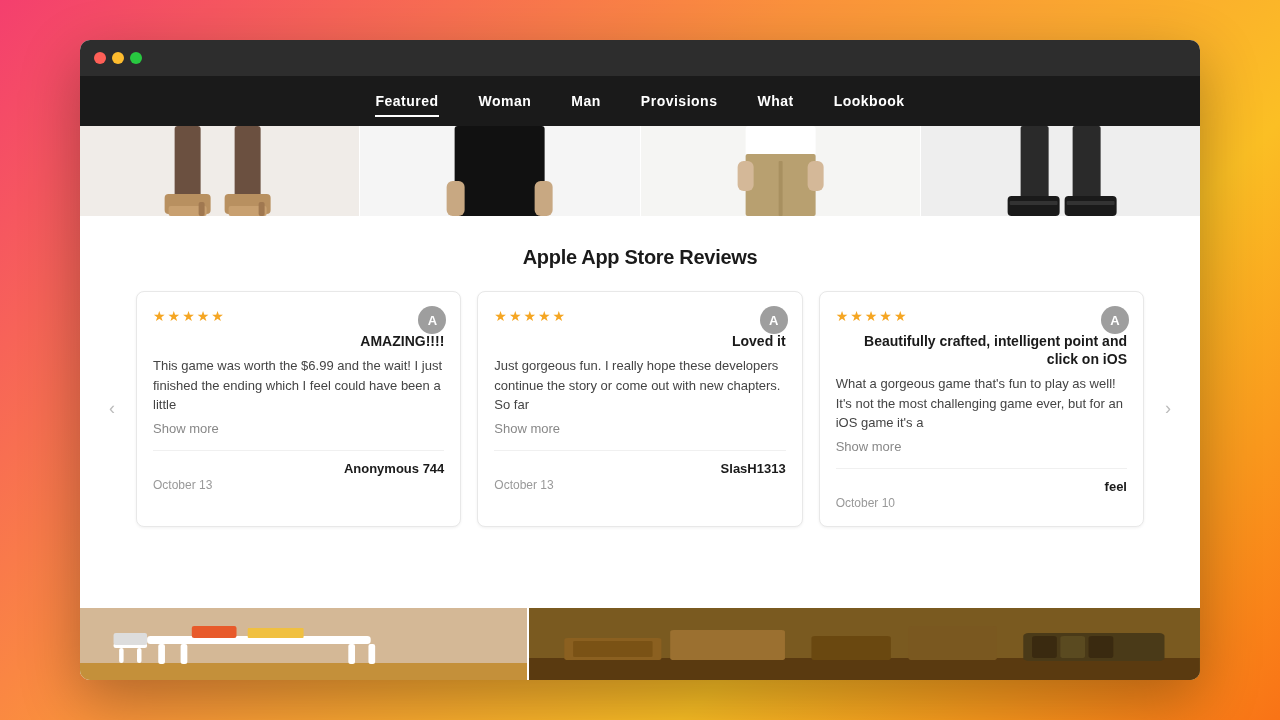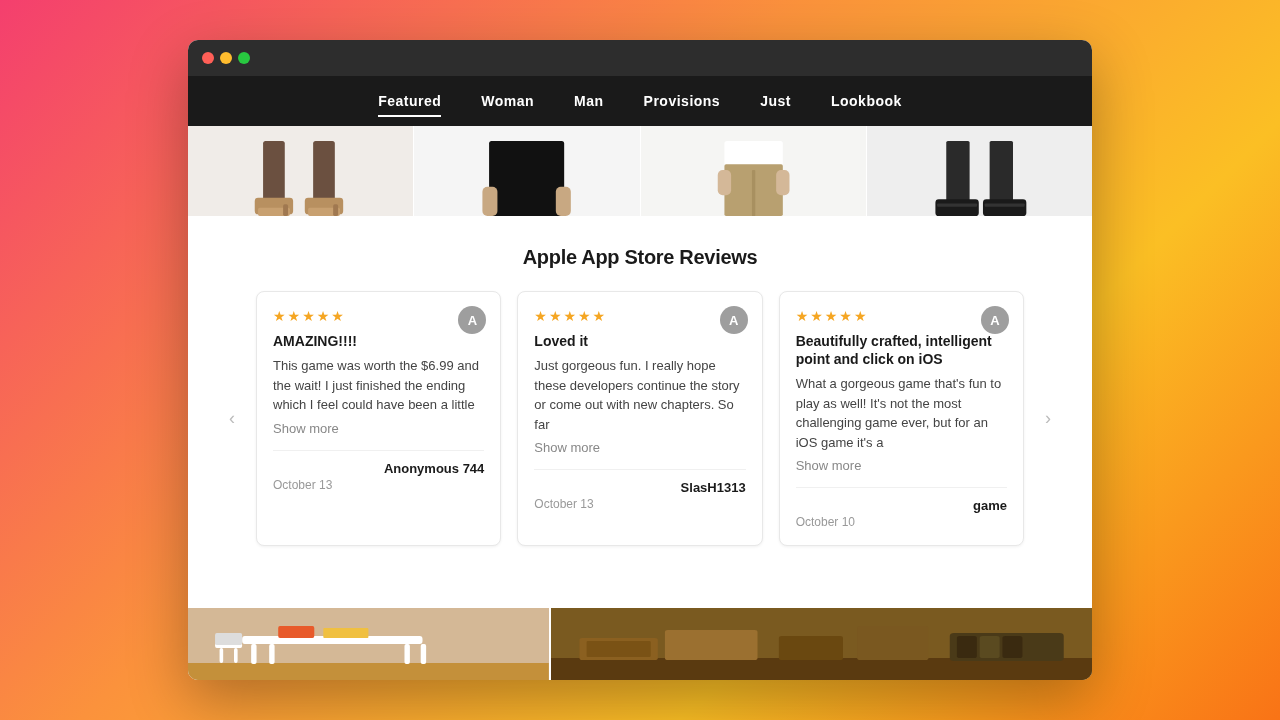--- a/index.html
+++ b/index.html
@@ -9,21 +9,21 @@
       height: 720px;
       background: linear-gradient(135deg, #f43f6e 0%, #fb923c 40%, #fbbf24 70%, #f97316 100%);
       display: flex;
       align-items: center;
       justify-content: center;
       font-family: -apple-system, BlinkMacSystemFont, 'Helvetica Neue', Arial, sans-serif;
       overflow: hidden;
     }
 
     .browser-window {
-      width: 904px;
+      width: 1120px;
       height: 640px;
       background: #fff;
       border-radius: 10px;
       box-shadow: 0 20px 60px rgba(0,0,0,0.3);
       overflow: hidden;
       display: flex;
       flex-direction: column;
     }
 
     .browser-chrome {
@@ -129,21 +129,21 @@
       background: #f5f5f3;
     }
 
     
     .hero-panel-4 {
       background: #eeeeee;
     }
 
     
     .reviews-section {
-      padding: 30px 30px 20px;
+      padding: 30px 18px 20px;
       flex: 1;
     }
 
     .reviews-title {
       text-align: center;
       font-size: 20px;
       font-weight: 600;
       color: #1a1a1a;
       margin-bottom: 22px;
       letter-spacing: -0.3px;
@@ -220,20 +220,21 @@
       color: #f5a623;
       font-size: 14px;
     }
 
     .review-title {
       font-size: 14px;
       font-weight: 700;
       color: #1a1a1a;
       margin-bottom: 6px;
       line-height: 1.3;
+      text-align: right;
     }
 
     .review-body {
       font-size: 13px;
       color: #444;
       line-height: 1.5;
       margin-bottom: 6px;
     }
 
     .show-more {
@@ -305,21 +306,21 @@
     </div>
   </div>
 
   <div class="browser-content">
 
     <nav class="nav">
       <a class="nav-item active">Featured</a>
       <a class="nav-item">Woman</a>
       <a class="nav-item">Man</a>
       <a class="nav-item">Provisions</a>
-      <a class="nav-item">Just</a>
+      <a class="nav-item">What</a>
       <a class="nav-item">Lookbook</a>
     </nav>
 
     <div class="hero-strip">
 
       <div class="hero-panel hero-panel-1">
         <svg width="100%" height="90" viewBox="0 0 270 90" preserveAspectRatio="xMidYMax meet">
 
           <rect x="90" y="0" width="26" height="75" fill="#6b5040" rx="3"></rect>
           <rect x="150" y="0" width="26" height="75" fill="#6b5040" rx="3"></rect>
@@ -422,21 +423,21 @@
               <span class="star">★</span>
               <span class="star">★</span>
               <span class="star">★</span>
               <span class="star">★</span>
               <span class="star">★</span>
             </div>
             <div class="review-title">Beautifully crafted, intelligent point and click on iOS</div>
             <div class="review-body">What a gorgeous game that's fun to play as well! It's not the most challenging game ever, but for an iOS game it's a</div>
             <div class="show-more">Show more</div>
             <hr class="review-divider">
-            <div class="reviewer-name">game</div>
+            <div class="reviewer-name">feel</div>
             <div class="review-date">October 10</div>
           </div>
 
         </div>
 
         <div class="carousel-btn">›</div>
       </div>
     </div>
 
     <div class="photo-strip-bottom">

